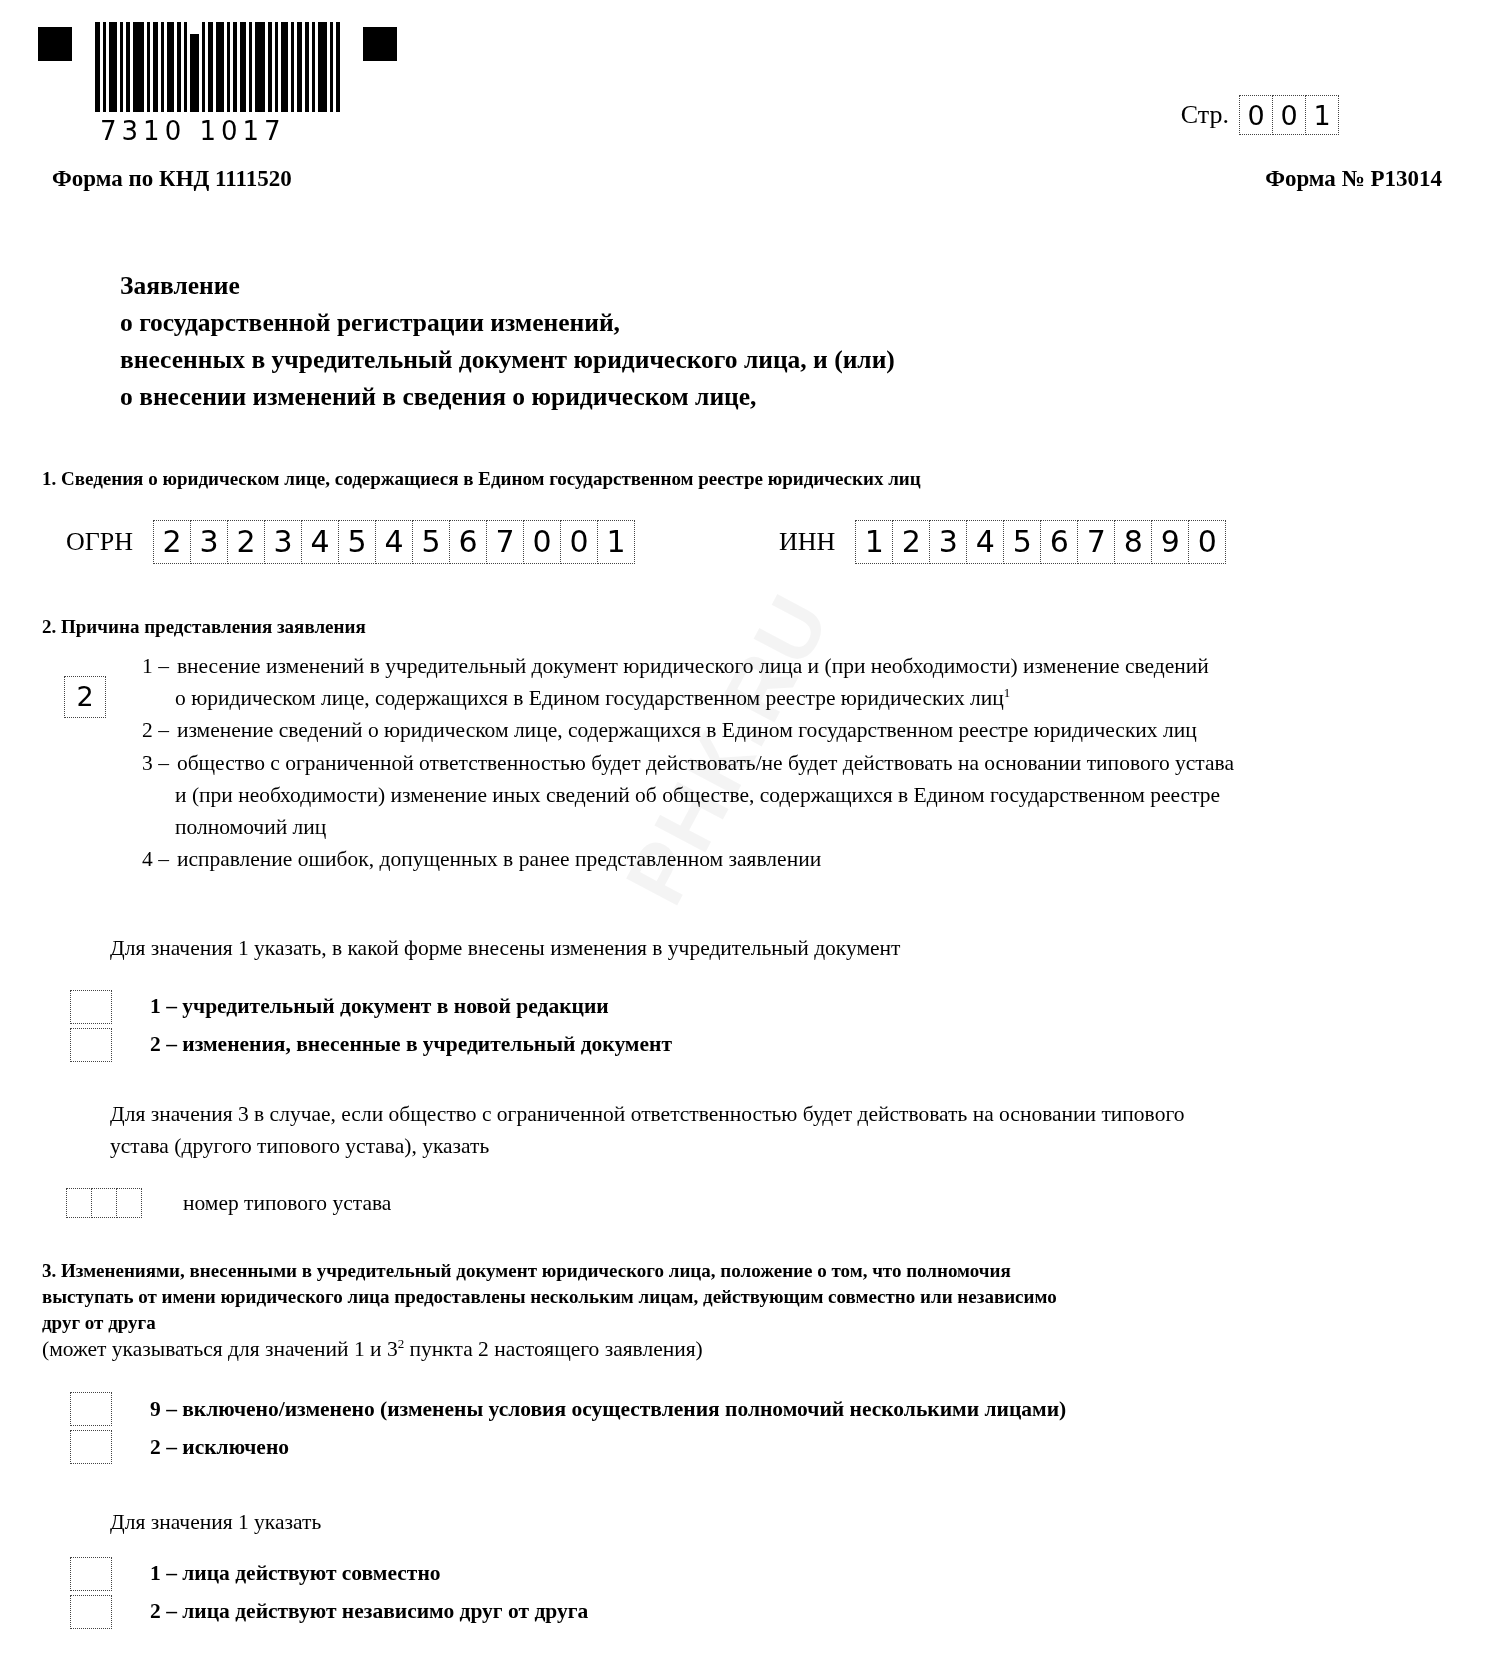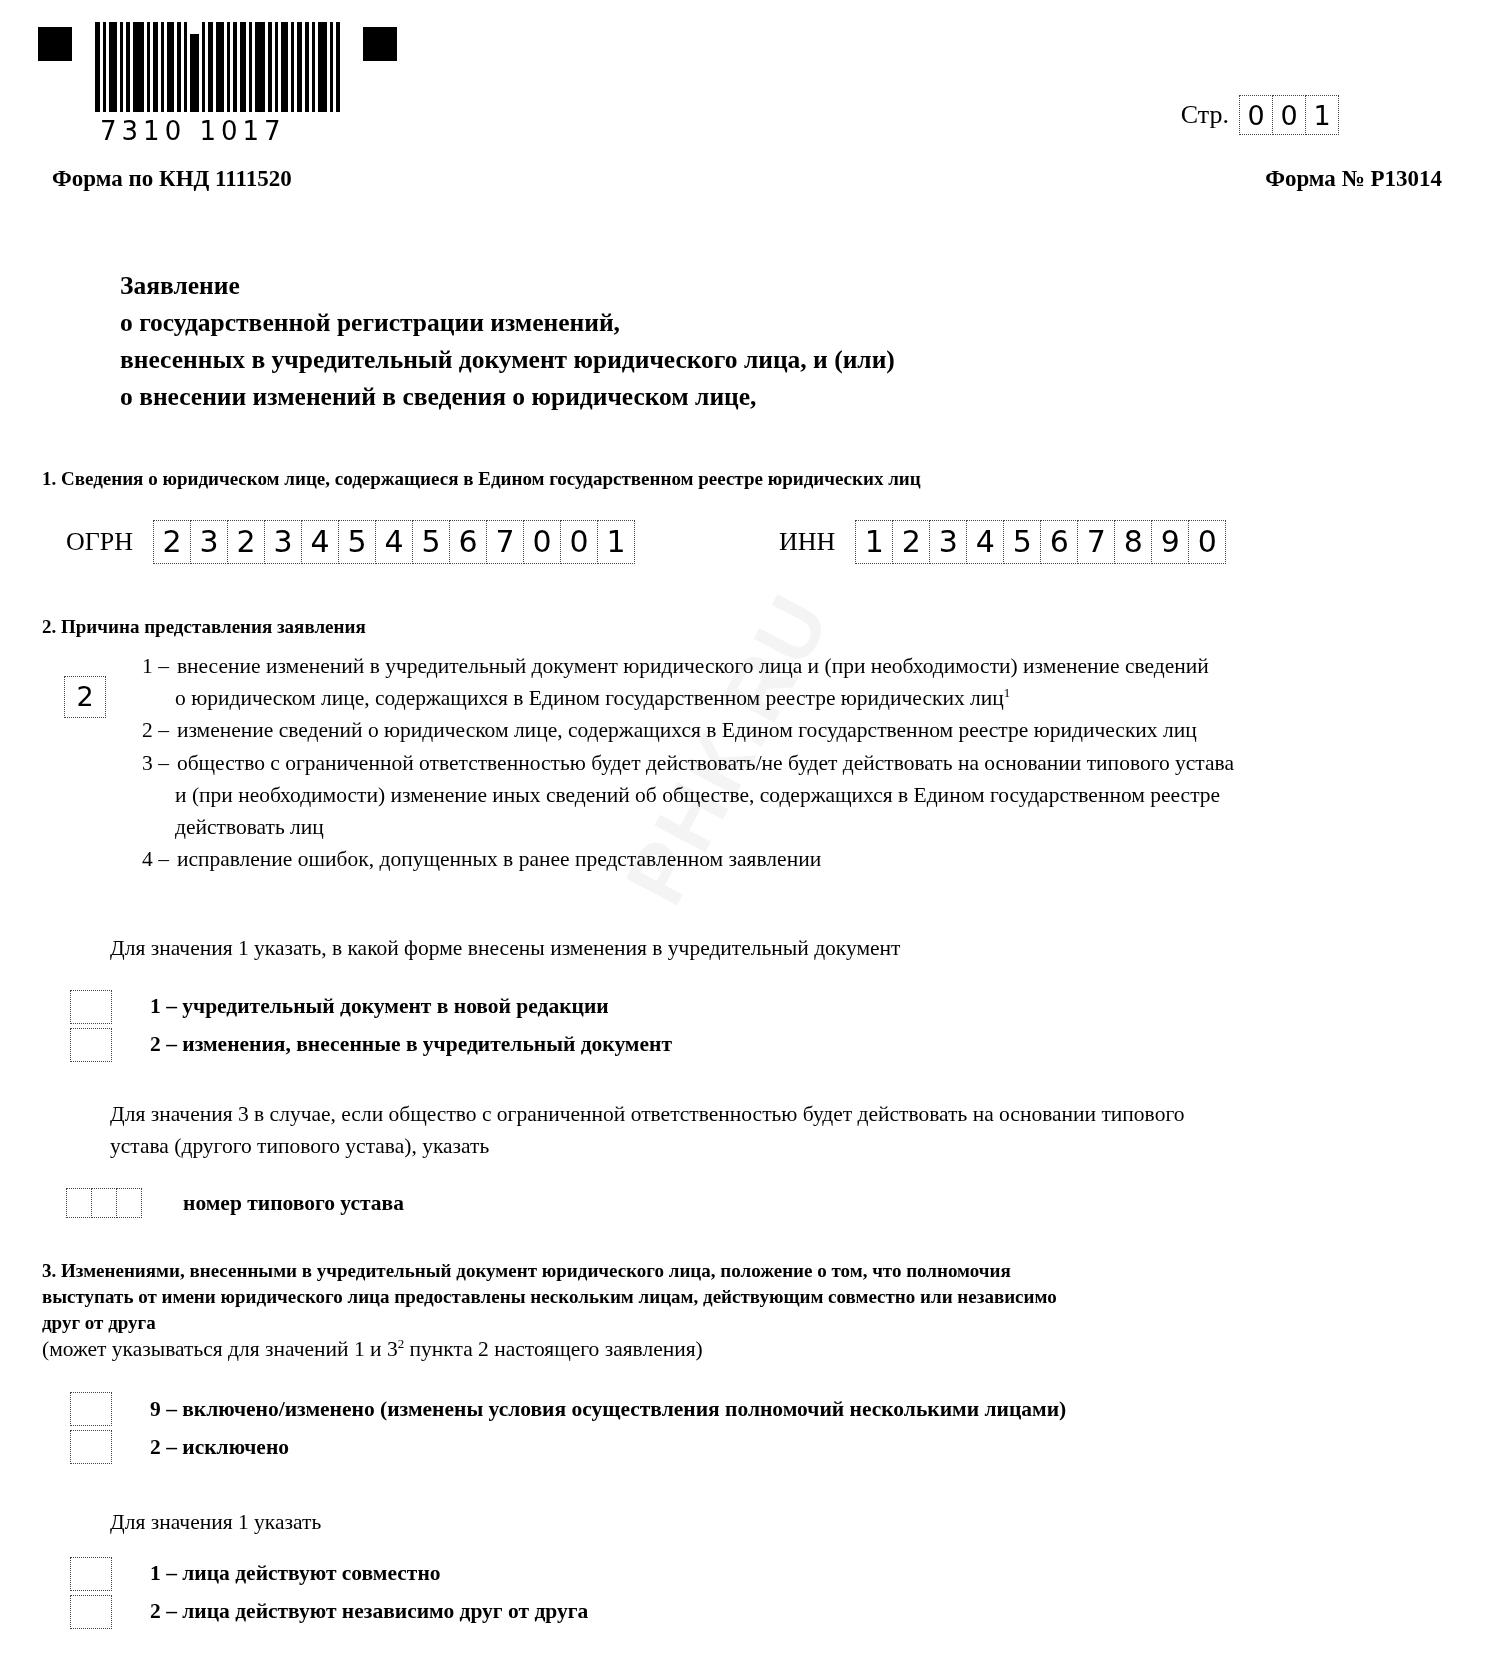--- a/index.html
+++ b/index.html
@@ -139,21 +139,21 @@
     line-height:1.5;
   }
   .note.w{width:1200px; text-align:justify;}
 
   .chk-line{display:flex; align-items:center; margin-left:70px;font-weight:bold;}
   .chk-line .lab{margin-left:38px; font-size:21.5px;}
 
   .chk-group{margin-top:26px;}
   .chk-group .chk-line + .chk-line{margin-top:4px;}
 
-  .ustav-row{display:flex; align-items:center; margin:26px 0 0 66px;font-weight:bold;}
+  .ustav-row{display:flex; align-items:center; margin:26px 0 0 66px;}
   .ustav-row .lab{margin-left:42px; font-size:21.5px;}
 
   .sup{font-size:13px; vertical-align:super; line-height:0;}
   .spacer{height:22px;}
 </style>
 </head>
 <body>
 
 <div class="page">
 
@@ -281,21 +281,21 @@
       <div class="opt">
         <span class="num">2 –</span>
         <span class="txt">изменение сведений о юридическом лице, содержащихся в Едином государственном реестре юридических лиц</span>
       </div>
 
       <div class="opt">
         <span class="num">3 –</span>
         <span class="txt">общество с ограниченной ответственностью будет действовать/не будет действовать на основании типового устава</span>
       </div>
       <div class="cont">и (при необходимости)  изменение  иных  сведений об обществе, содержащихся в Едином государственном реестре</div>
-      <div class="cont">действовать лиц</div>
+      <div class="cont">полномочий лиц</div>
 
       <div class="opt">
         <span class="num">4 –</span>
         <span class="txt">исправление ошибок, допущенных в ранее представленном заявлении</span>
       </div>
     </div>
   </div>
 
   <div class="spacer"></div>
 

